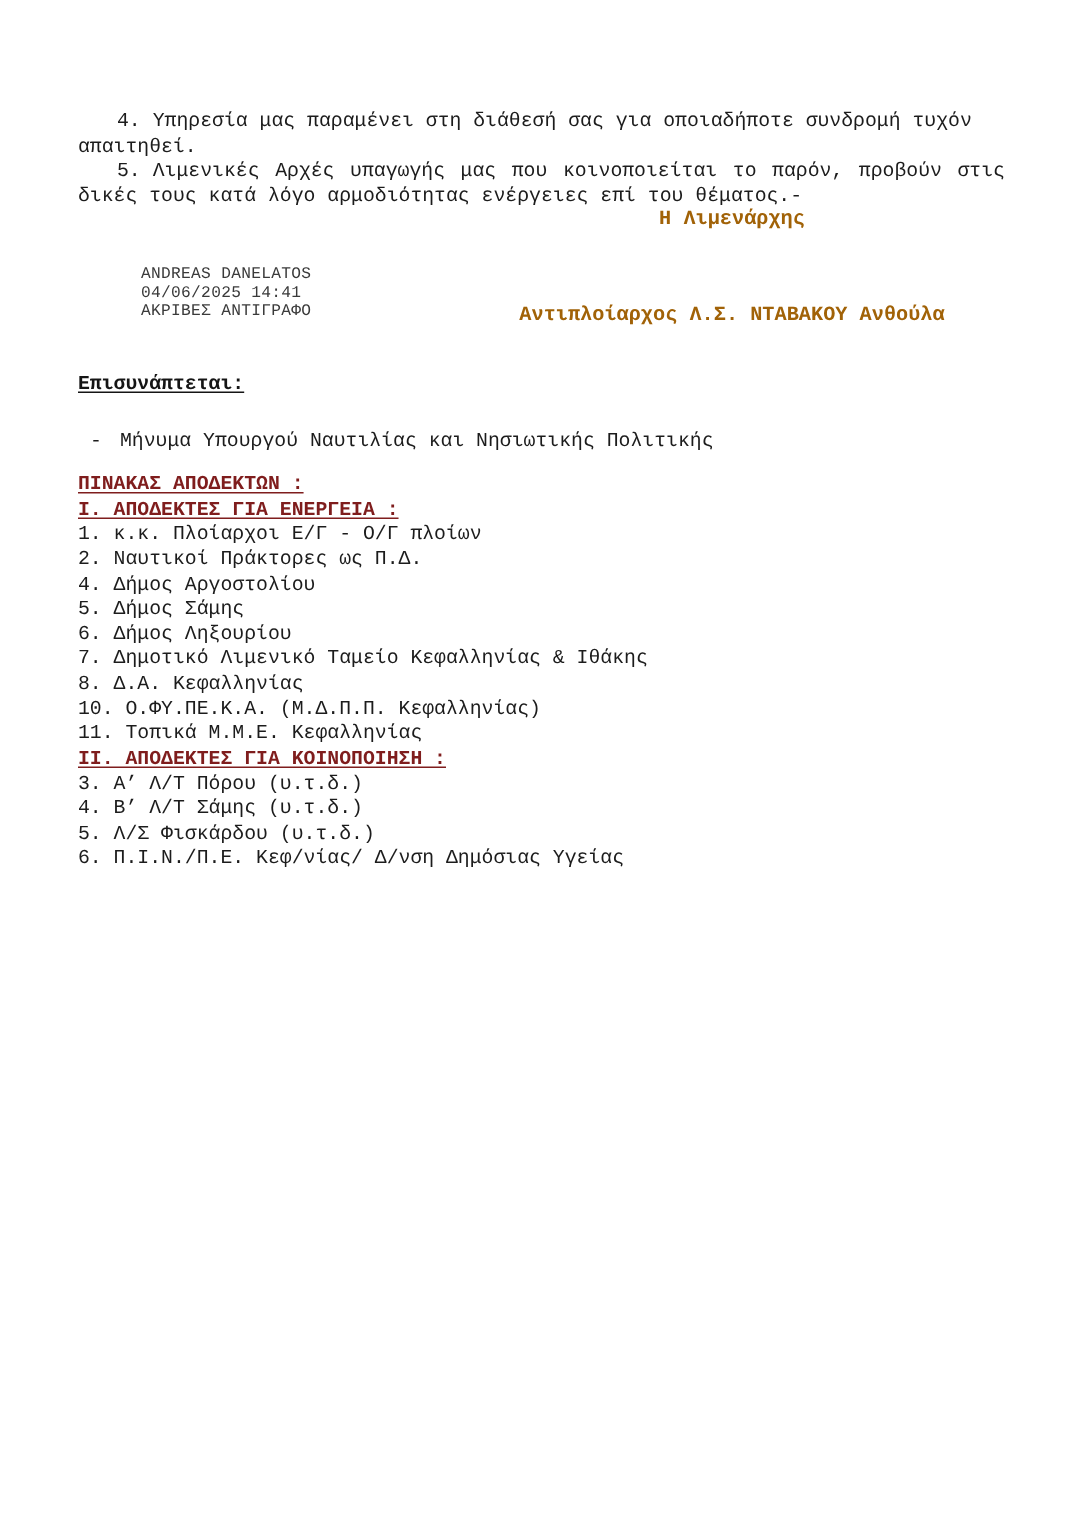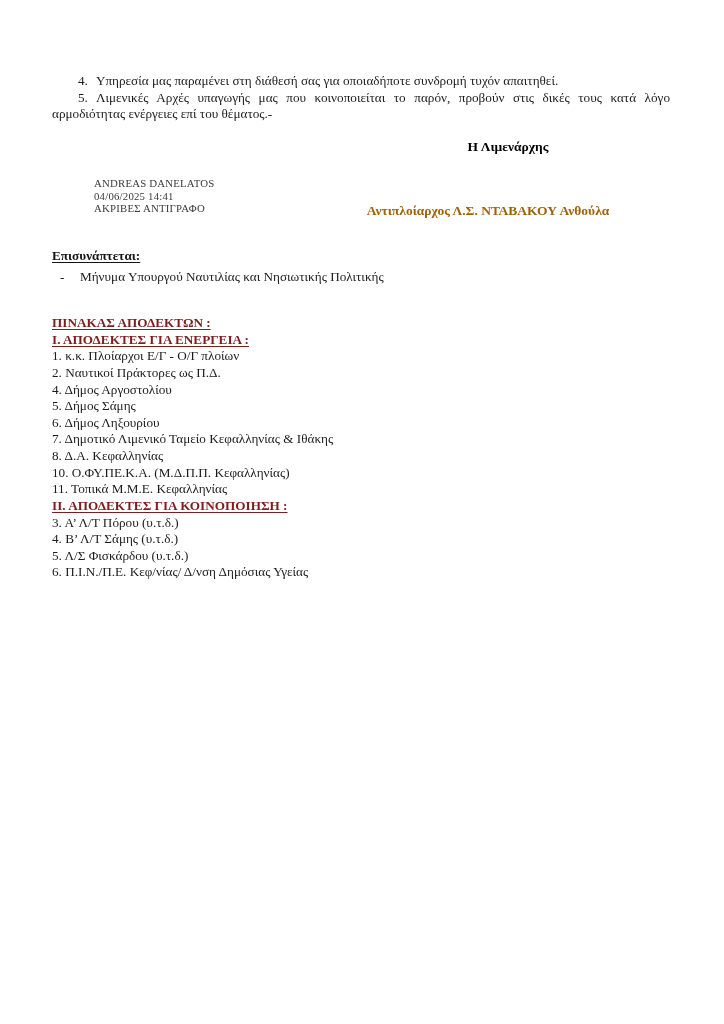--- a/index.html
+++ b/index.html
@@ -1,51 +1,51 @@
 <!DOCTYPE html>
 <html><head>
 <meta charset="utf-8">
 <style>
   html,body{margin:0;padding:0;background:#ffffff;}
   .page{
     position:relative;
     width:724px;height:1024px;
     background:#ffffff;
-    font-family:Liberation Serif, serif;
+    font-family:Liberation Mono, monospace;
     color:#1c1c1c;
     overflow:hidden;
   }
   
   .paragraphs{
     position:absolute;left:52px;top:73px;width:618px;
     font-size:13.2px;line-height:16.6px;
   }
   p.bodyp{margin:0;text-indent:26px;}
   p.justify{text-align:justify;}
   .pnum{margin-right:8px;}
   
   .sig-title{
-    position:absolute;left:368px;top:139px;width:280px;
-    text-align:center;font-weight:bold;font-size:13.5px;color:#000000;
+    position:absolute;left:348px;top:139px;width:280px;
+    text-align:center;font-weight:bold;font-size:13.5px;color:#a16207;
   }
   .sig-name{
     position:absolute;left:330px;top:203px;width:316px;
     text-align:center;font-weight:bold;font-size:13.5px;color:#a16207;
   }
   
   .stamp{
     position:absolute;left:52px;top:177px;
     font-size:10.8px;line-height:12.6px;color:#3a3a3a;letter-spacing:.2px;margin-left:42px;
   }
   
   .attachment{
     position:absolute;left:52px;top:248px;
     font-size:13.2px;line-height:16.6px;
   }
-  .att-heading{font-weight:bold;text-decoration:underline;text-underline-offset:2px;margin-bottom:4px;color:#151515;}
+  .att-heading{font-weight:bold;text-decoration:underline;text-underline-offset:2px;margin-bottom:21px;color:#151515;}
   .att-item{position:relative;padding-left:28px;}
   .att-dash{position:absolute;left:8px;}
   
   .dist{
     position:absolute;left:52px;top:315px;width:620px;
     font-size:13.2px;line-height:16.62px;
   }
   .dist-heading,.dist-sub{font-weight:bold;text-decoration:underline;text-underline-offset:2px;color:#7f1d1d;}
   .dist-item{white-space:nowrap;}
   .sup{font-size:8.5px;vertical-align:4.5px;}

